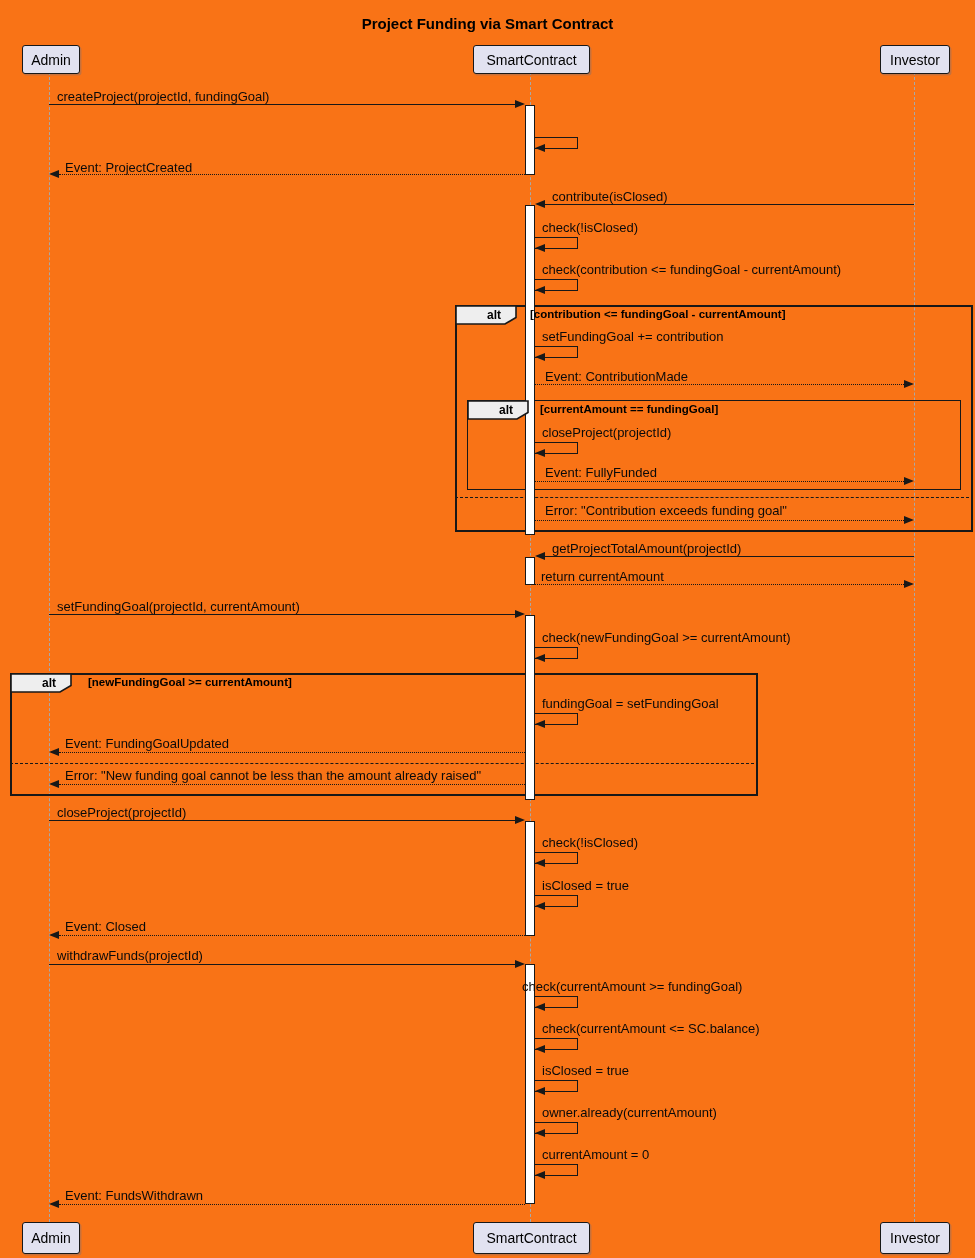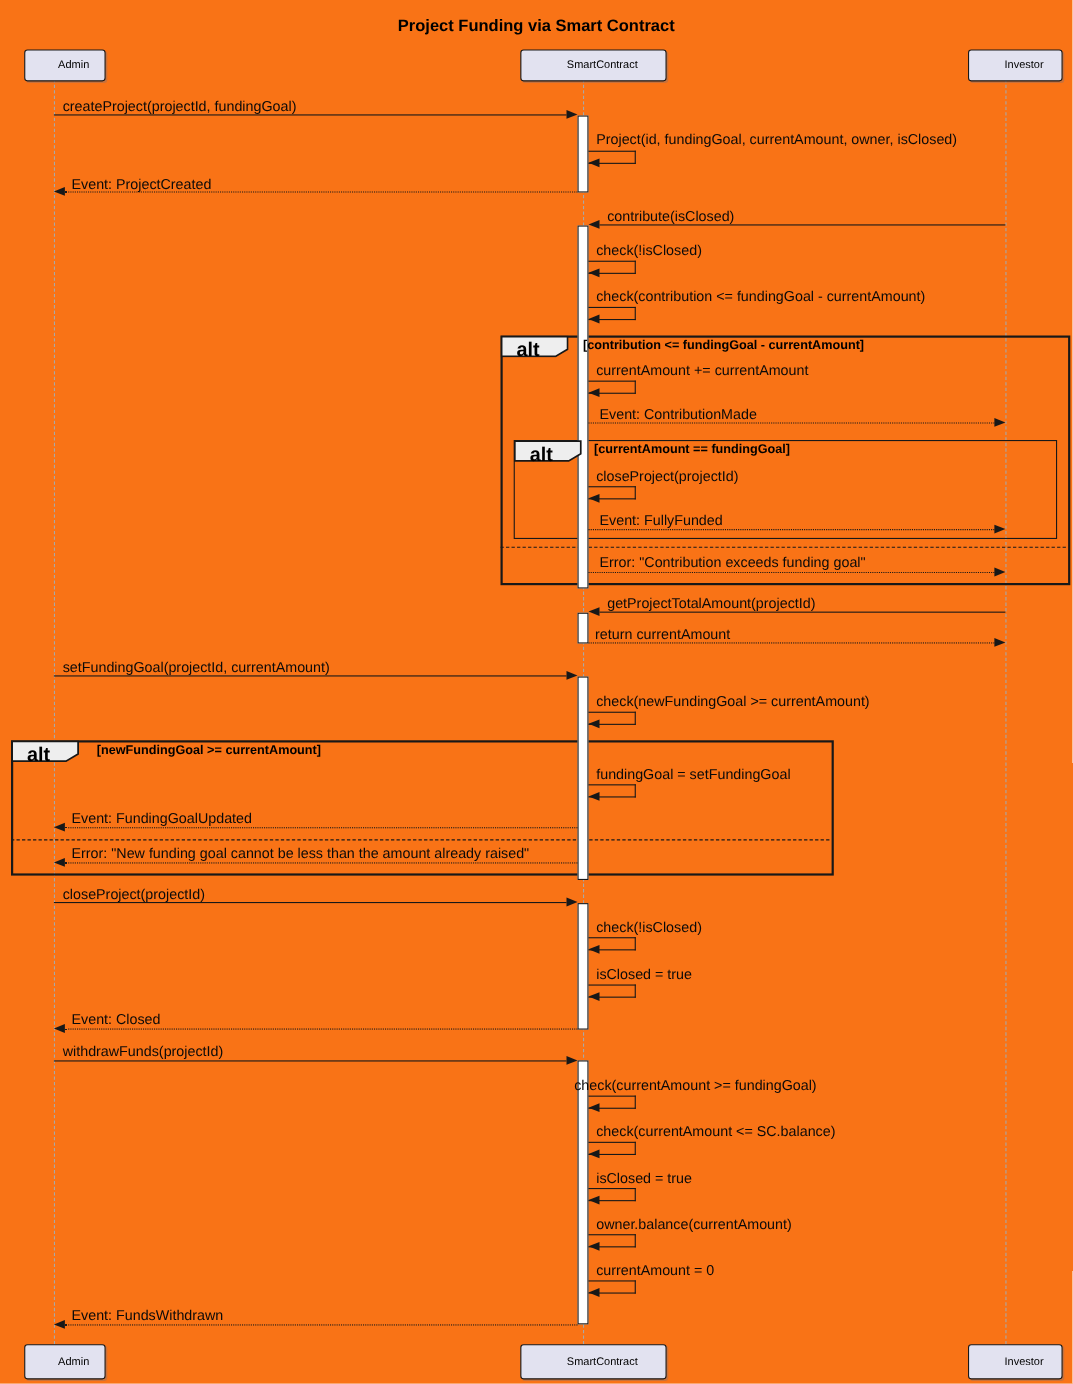--- a/index.html
+++ b/index.html
@@ -4,28 +4,28 @@
 <style>
   html,body { margin:0; padding:0; background:#fff; }
   #canvas { position:relative; width:975px; height:1258px; background:#f97316;
             font-family:Liberation Sans, sans-serif; overflow:hidden; }
   .title { position:absolute; top:15px; left:0; width:975px; text-align:center;
            font-size:15px; font-weight:bold; color:#000; }
   .lifeline { position:absolute; top:72px; height:1150px; width:0;
               border-left:1px dashed #A8A8A8; z-index:1; }
   .pbox { position:absolute; background:#E2E2F0; border:1.5px solid #181818;
           border-radius:3px; display:flex; align-items:center; justify-content:center;
-          font-size:10px; color:#000; box-shadow:1.5px 1.5px 0 rgba(110,110,130,.35); z-index:4;padding-left:16px; }
+          font-size:14px; color:#000; box-shadow:1.5px 1.5px 0 rgba(110,110,130,.35); z-index:4; }
   .abar { position:absolute; left:525px; width:10px; background:#fff;
           border:1px solid #181818; box-sizing:border-box; z-index:3; }
   .alt-frame { position:absolute; border:2px solid #181818; background:transparent; z-index:2; }
   .alt-frame.inner { border-width:1.5px; }
   .alt-tab { position:absolute; z-index:3; }
-  .alt-tab-text { position:absolute; font-size:18px; font-weight:bold; color:#000;
-                  text-align:center; z-index:4; }
+  .alt-tab-text { position:absolute; font-size:12px; font-weight:bold; color:#000;
+                  text-align:left; z-index:4;padding-left:32px; }
   .cond { position:absolute; font-size:11.5px; font-weight:bold; color:#000;
           white-space:nowrap; z-index:4; }
   .else-line { position:absolute; height:0; border-top:1px dashed #181818; z-index:2; }
   .label { position:absolute; font-size:13px; color:#0a0a0a; white-space:nowrap; z-index:5; }
   .line { position:absolute; height:0; border-top:1px solid #181818; z-index:4; }
   .line.dot { border-top-style:dotted; }
   .arr { position:absolute; width:0; height:0; border-top:4.5px solid transparent;
          border-bottom:4.5px solid transparent; z-index:5; }
   .arr.r { border-left:10px solid #181818; }
   .arr.l { border-right:10px solid #181818; }
@@ -78,41 +78,40 @@
     <path d="M1,1 H61 V12.5 L50,19 H1 Z" fill="#EEEEEE" stroke="#181818" stroke-width="1.6"></path>
   </svg>
   <div class="alt-tab-text" style="left:10px;top:676px;width:50px">alt</div>
   <div class="cond" style="left:88px;top:676px">[newFundingGoal &gt;= currentAmount]</div>
   <div class="else-line" style="left:10px;top:763px;width:744px"></div>
 
   <div class="label" style="left:57px;top:89px">createProject(projectId, fundingGoal)</div>
   <div class="line" style="left:49px;top:104px;width:466px"></div>
   <div class="arr r" style="left:515px;top:100px"></div>
 
-  <div class="label" style="left:542px;top:119px">Project(id, fundingGoal, currentAmount, owner, isClosed)</div>
   <div class="sloop" style="top:137px"></div>
   <div class="arr l" style="left:535px;top:144px"></div>
 
   <div class="label" style="left:65px;top:160px">Event: ProjectCreated</div>
   <div class="line dot" style="left:59px;top:174px;width:466px"></div>
   <div class="arr l" style="left:49px;top:170px"></div>
 
   <div class="label" style="left:552px;top:189px">contribute(isClosed)</div>
   <div class="line" style="left:545px;top:204px;width:369px"></div>
   <div class="arr l" style="left:535px;top:200px"></div>
 
   <div class="label" style="left:542px;top:220px">check(!isClosed)</div>
   <div class="sloop" style="top:237px"></div>
   <div class="arr l" style="left:535px;top:244px"></div>
 
   <div class="label" style="left:542px;top:262px">check(contribution &lt;= fundingGoal - currentAmount)</div>
   <div class="sloop" style="top:279px"></div>
   <div class="arr l" style="left:535px;top:286px"></div>
 
-  <div class="label" style="left:542px;top:329px">currentAmount += currentAmount</div>
+  <div class="label" style="left:542px;top:329px">setFundingGoal += contribution</div>
   <div class="sloop" style="top:346px"></div>
   <div class="arr l" style="left:535px;top:353px"></div>
 
   <div class="label" style="left:545px;top:369px">Event: ContributionMade</div>
   <div class="line dot" style="left:535px;top:384px;width:369px"></div>
   <div class="arr r" style="left:904px;top:380px"></div>
 
   <div class="label" style="left:542px;top:425px">closeProject(projectId)</div>
   <div class="sloop" style="top:442px"></div>
   <div class="arr l" style="left:535px;top:449px"></div>
@@ -178,21 +177,21 @@
   <div class="arr l" style="left:535px;top:1003px"></div>
 
   <div class="label" style="left:542px;top:1021px">check(currentAmount &lt;= SC.balance)</div>
   <div class="sloop" style="top:1038px"></div>
   <div class="arr l" style="left:535px;top:1045px"></div>
 
   <div class="label" style="left:542px;top:1063px">isClosed = true</div>
   <div class="sloop" style="top:1080px"></div>
   <div class="arr l" style="left:535px;top:1087px"></div>
 
-  <div class="label" style="left:542px;top:1105px">owner.balance(currentAmount)</div>
+  <div class="label" style="left:542px;top:1105px">owner.already(currentAmount)</div>
   <div class="sloop" style="top:1122px"></div>
   <div class="arr l" style="left:535px;top:1129px"></div>
 
   <div class="label" style="left:542px;top:1147px">currentAmount = 0</div>
   <div class="sloop" style="top:1164px"></div>
   <div class="arr l" style="left:535px;top:1171px"></div>
 
   <div class="label" style="left:65px;top:1188px">Event: FundsWithdrawn</div>
   <div class="line dot" style="left:59px;top:1204px;width:466px"></div>
   <div class="arr l" style="left:49px;top:1200px"></div>

